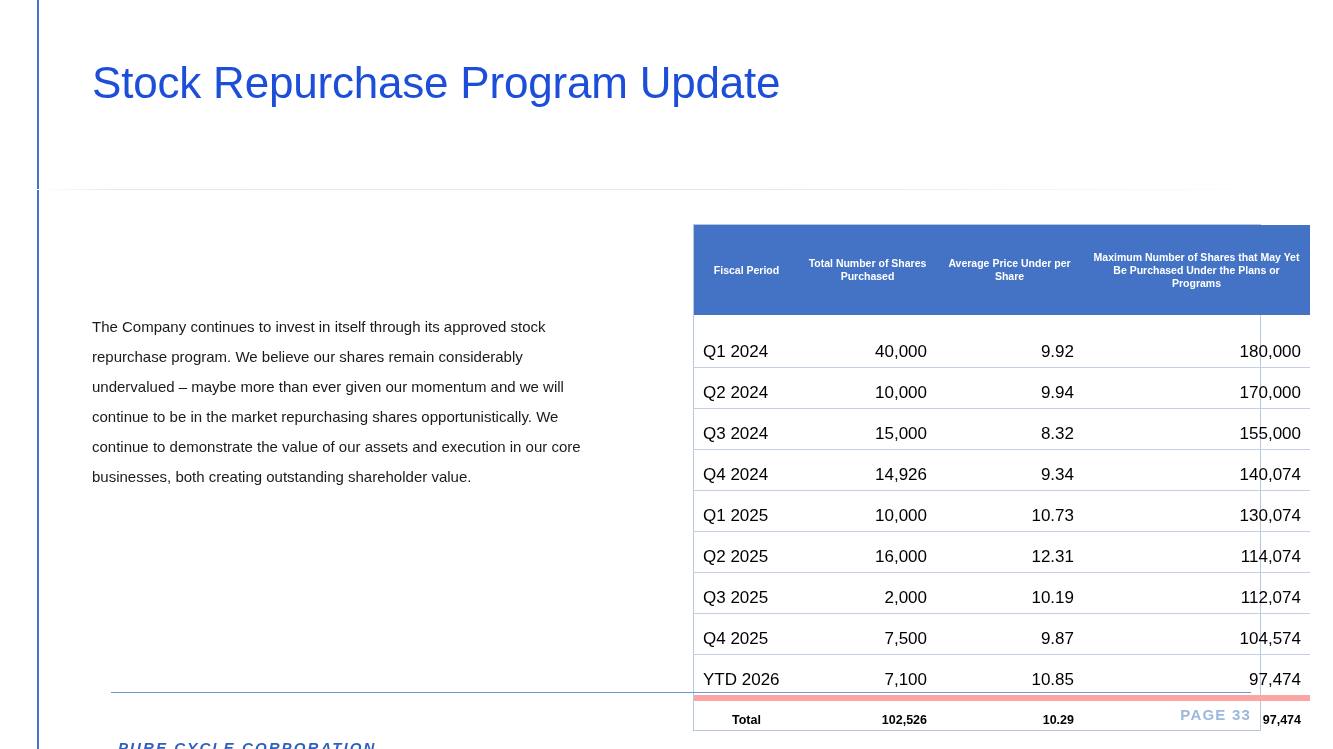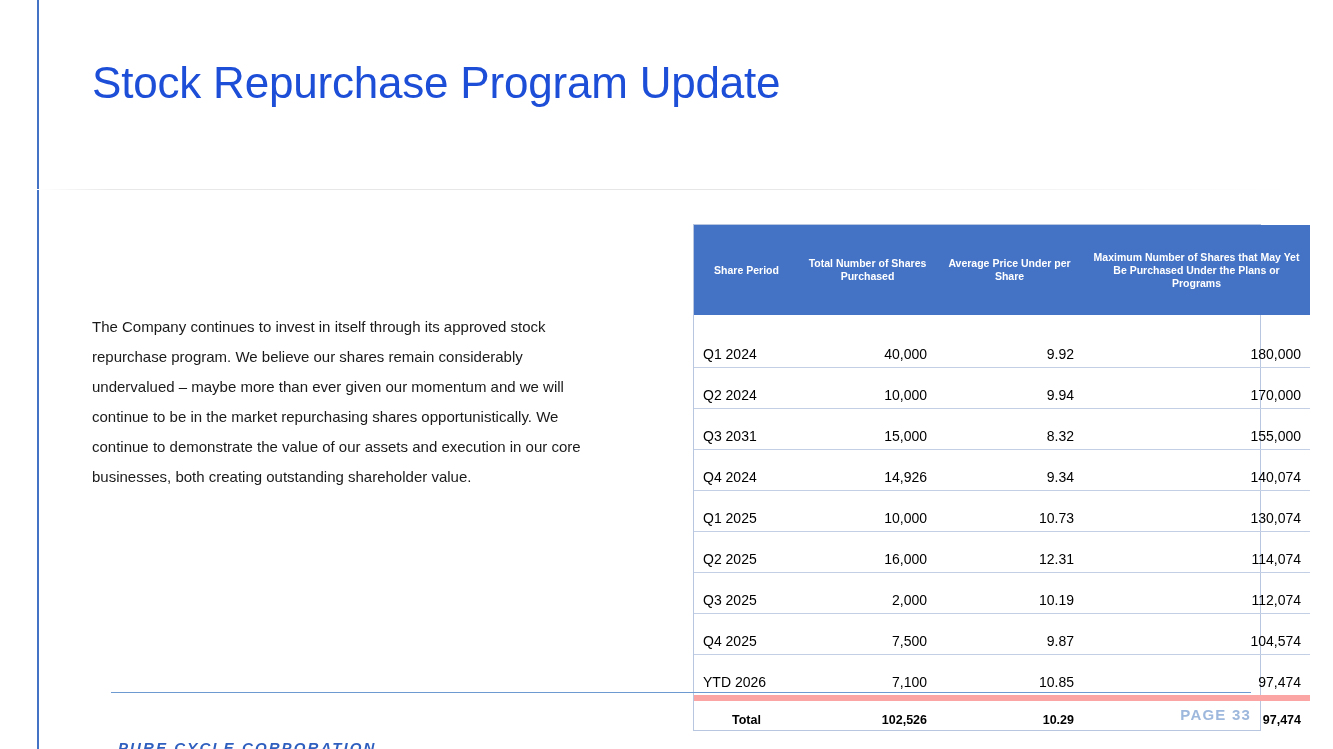--- a/index.html
+++ b/index.html
@@ -101,21 +101,21 @@
   table.repurchase th.th-total {
     width: 125px;
   }
   table.repurchase th.th-avg {
     width: 135px;
   }
   table.repurchase th.th-max {
     width: 215px;
   }
   table.repurchase td {
-    font-size: 14px;
+    font-size: 17px;
     color: #000000;
     padding: 0 9px;
     height: 35px;
     vertical-align: bottom;
     padding-bottom: 5px;
     border-bottom: 1px solid #c3cfe4;
   }
   table.repurchase tbody tr:first-child td {
     padding-top: 12px;
   }
@@ -179,41 +179,41 @@
   <div class="slide-title">Stock Repurchase Program Update</div>
 
   <div class="title-rule"></div>
 
   <div class="body-text">The Company continues to invest in itself through its approved stock repurchase program. We believe our shares remain considerably undervalued – maybe more than ever given our momentum and we will continue to be in the market repurchasing shares opportunistically.  We continue to demonstrate the value of our assets and execution in our core businesses, both creating outstanding shareholder value.</div>
 
   <div class="table-wrap">
     <table class="repurchase">
       <thead>
         <tr>
-          <th class="th-period">Share Period</th>
+          <th class="th-period">Fiscal Period</th>
           <th class="th-total">Total Number of Shares Purchased</th>
           <th class="th-avg">Average Price Under per Share</th>
           <th class="th-max">Maximum Number of Shares that May Yet Be Purchased Under the Plans or Programs</th>
         </tr>
       </thead>
       <tbody>
         <tr>
           <td class="c-period">Q1 2024</td>
           <td class="c-num">40,000</td>
           <td class="c-num">9.92</td>
           <td class="c-num">180,000</td>
         </tr>
         <tr>
           <td class="c-period">Q2 2024</td>
           <td class="c-num">10,000</td>
           <td class="c-num">9.94</td>
           <td class="c-num">170,000</td>
         </tr>
         <tr>
-          <td class="c-period">Q3 2031</td>
+          <td class="c-period">Q3 2024</td>
           <td class="c-num">15,000</td>
           <td class="c-num">8.32</td>
           <td class="c-num">155,000</td>
         </tr>
         <tr>
           <td class="c-period">Q4 2024</td>
           <td class="c-num">14,926</td>
           <td class="c-num">9.34</td>
           <td class="c-num">140,074</td>
         </tr>

